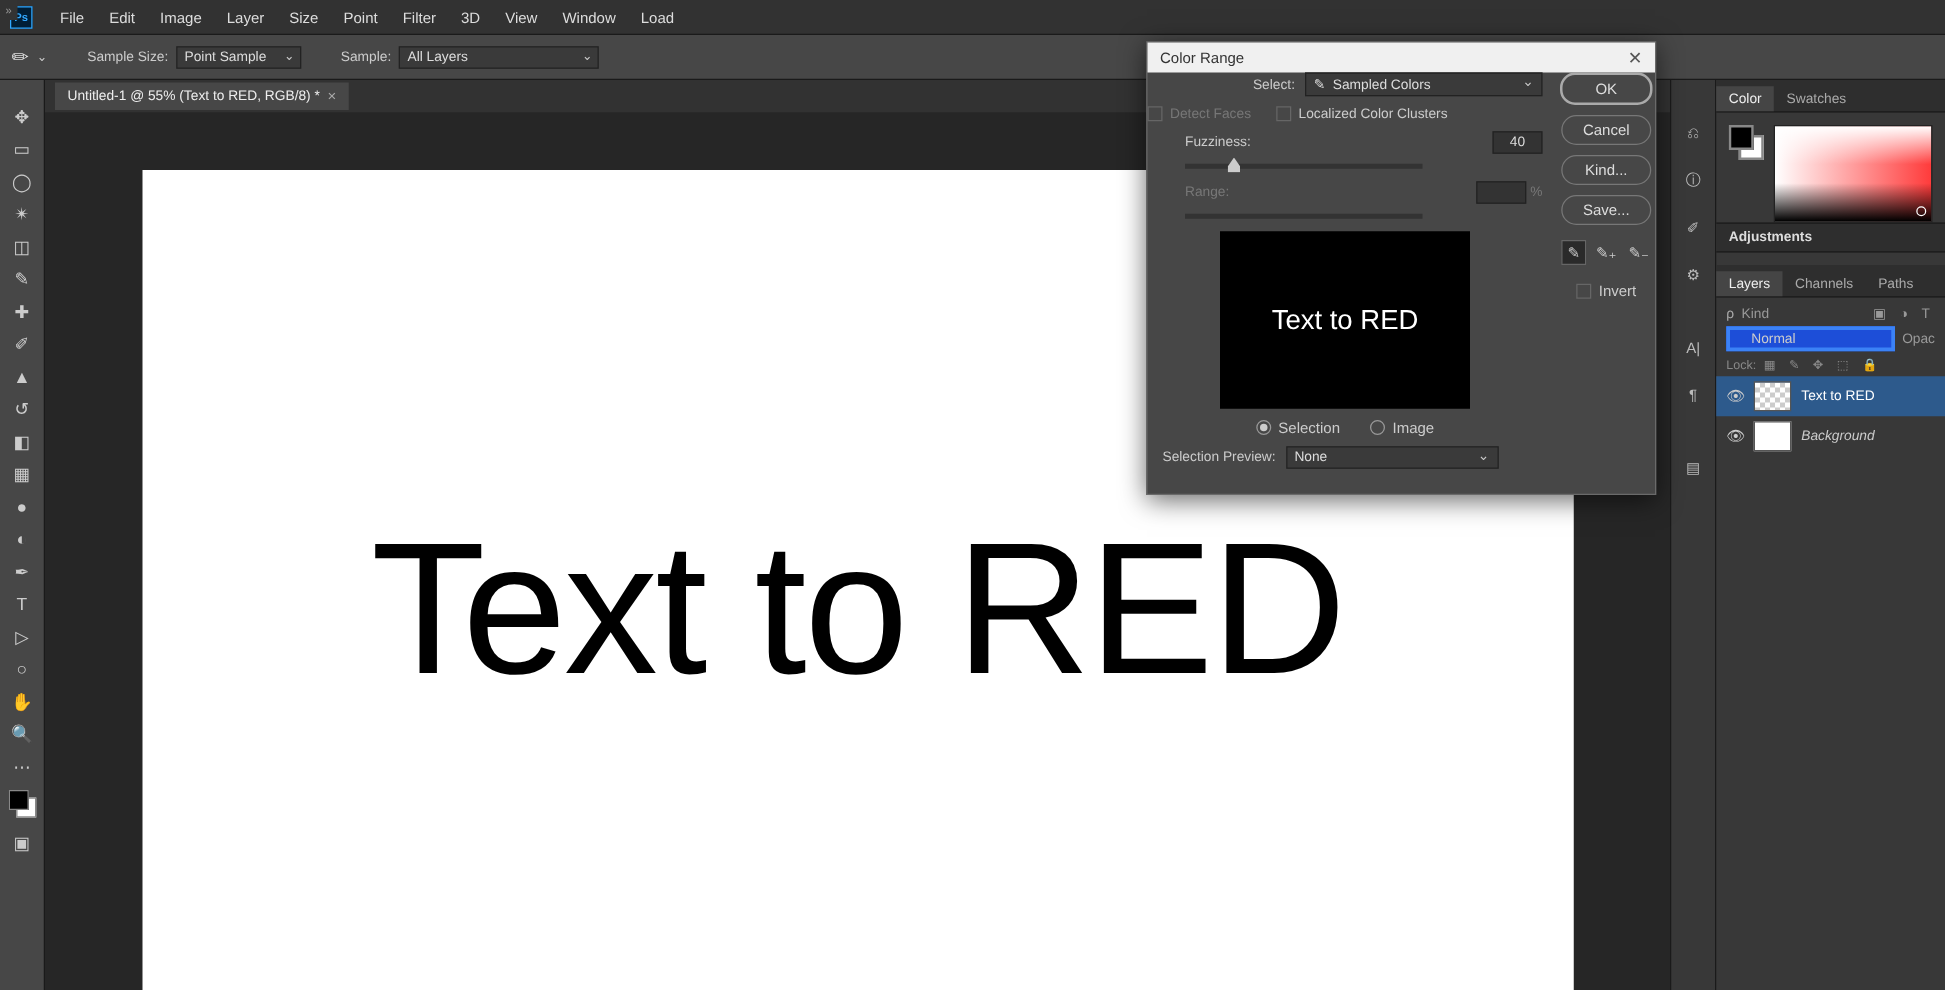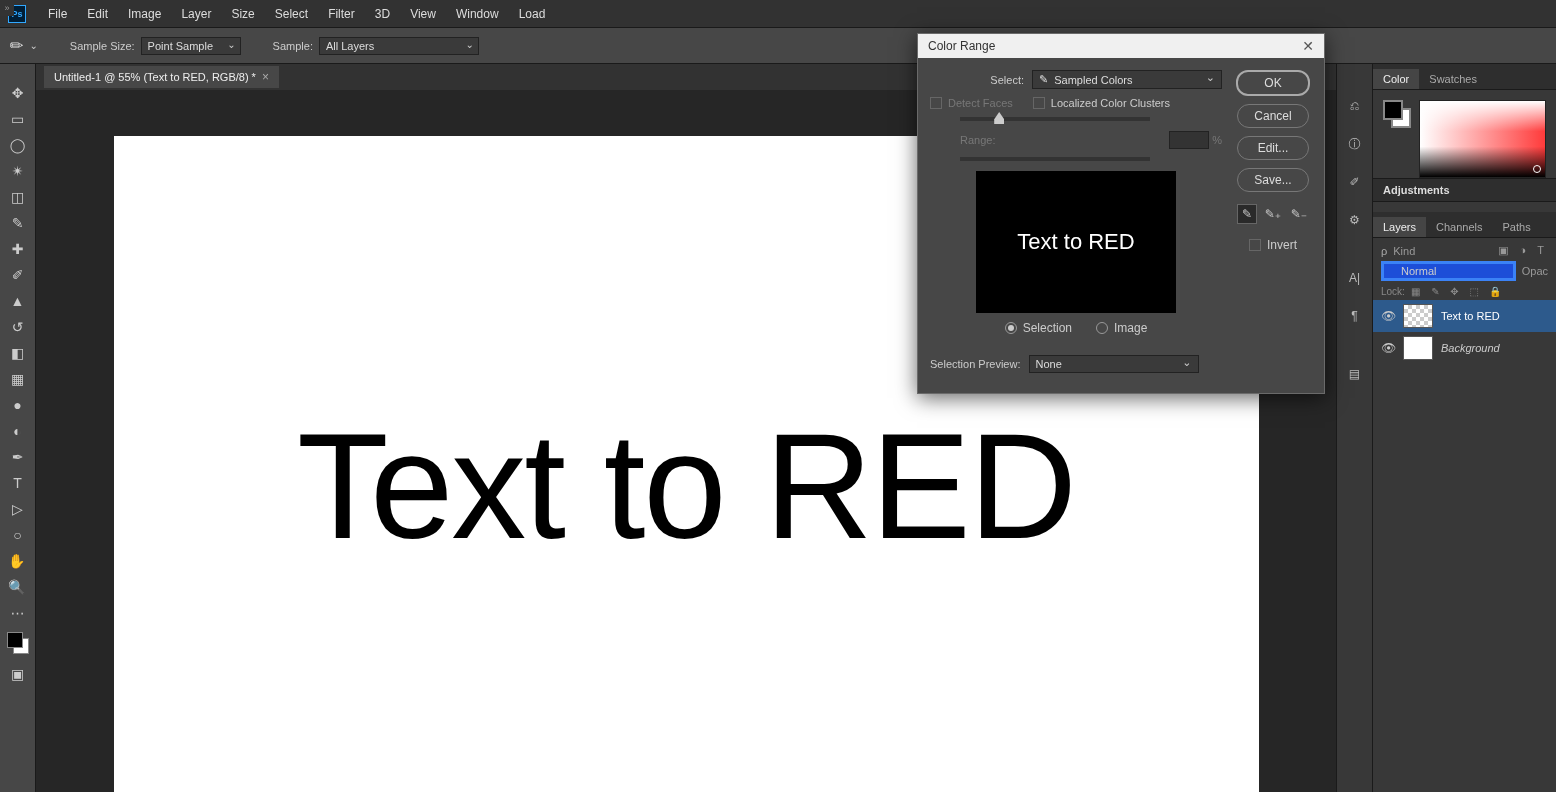--- a/index.html
+++ b/index.html
@@ -61,21 +61,21 @@
 .eye { width:14px; color:#ccc; }
 .thumb { width:30px; height:24px; background:#fff; border:1px solid #555; display:flex; align-items:center; justify-content:center; font-size:6px; color:#000; overflow:hidden;}
 .thumb.trans { background:repeating-conic-gradient(#ccc 0 25%, #fff 0 50%) 0 0/8px 8px; }
 .layer-name { font-size:11px; }
 .layer-name.italic { font-style:italic; }
 
 
 .dialog { position:absolute; top:33px; left:917px; width:408px; background:#474747; border:1px solid #6a6a6a; box-shadow:0 4px 20px rgba(0,0,0,0.6); }
 .dlg-title { height:24px; background:#f0f0f0; color:#333; font-size:12px; display:flex; align-items:center; justify-content:space-between; padding:0 10px; }
 .dlg-title .tclose { color:#555; cursor:pointer; font-size:14px;}
-.dlg-body { display:flex; padding:12px; gap:12px; }
+.dlg-body { display:flex; padding:0; gap:12px; }
 .dlg-left { flex:1; }
 .dlg-right { width:78px; display:flex; flex-direction:column; gap:8px; align-items:center; }
 .dlg-btn { width:72px; height:24px; border:1px solid #777; border-radius:12px; background:transparent; color:#ddd; font-size:12px; cursor:pointer; display:flex; align-items:center; justify-content:center; }
 .dlg-btn.primary { border:2px solid #aaa; width:74px; height:26px; }
 .dlg-row { display:flex; align-items:center; gap:8px; margin-bottom:8px; font-size:11px; color:#ccc; }
 .dlg-row.right { justify-content:flex-end; }
 .dlg-select { background:#3a3a3a; border:1px solid #222; color:#ddd; padding:2px 6px; width:190px; display:flex; align-items:center; gap:6px; position:relative;}
 .dlg-select::after { content:"⌄"; position:absolute; right:6px; top:0; color:#ccc;}
 .checkbox { width:12px; height:12px; border:1px solid #666; display:inline-block; }
 .disabled { color:#777; }
@@ -101,21 +101,21 @@
 </head>
 <body>
 
 <div class="menubar">
   <div class="ps-logo">Ps</div>
   <div class="menu-item">File</div>
   <div class="menu-item">Edit</div>
   <div class="menu-item">Image</div>
   <div class="menu-item">Layer</div>
   <div class="menu-item">Size</div>
-  <div class="menu-item">Select</div>
+  <div class="menu-item">Point</div>
   <div class="menu-item">Filter</div>
   <div class="menu-item">3D</div>
   <div class="menu-item">View</div>
   <div class="menu-item">Window</div>
   <div class="menu-item">Load</div>
 </div>
 
 <div class="optionsbar">
   <div class="eyedrop-opt">
     <span class="eyedrop-icon">✎</span>
@@ -253,20 +253,24 @@
       <div class="dlg-row" style="gap:20px;">
         <label style="display:flex;gap:6px;align-items:center;" class="disabled">
           <span class="checkbox"></span>
           <span>Detect Faces</span>
         </label>
         <label style="display:flex;gap:6px;align-items:center;">
           <span class="checkbox"></span>
           <span>Localized Color Clusters</span>
         </label>
       </div>
+      <div class="dlg-row" style="justify-content:space-between; padding-left:30px;">
+        <span>Fuzziness:</span>
+        <input class="dlg-input" value="40" style="">
+      </div>
       <div style="padding-left:30px;">
         <div class="slider-track">
             <div class="slider-thumb"></div>
           </div>
       </div>
       <div class="dlg-row disabled" style="justify-content:space-between; padding-left:30px;">
         <span>Range:</span>
         <span><input class="dlg-input" disabled="" style=""> <span>%</span></span>
       </div>
       <div style="padding-left:30px;">
@@ -284,21 +288,21 @@
         </label>
         <label style="display:flex;gap:6px;align-items:center;">
           <span class="radio"></span>
           <span>Image</span>
         </label>
       </div>
     </div>
     <div class="dlg-right">
       <button class="dlg-btn primary">OK</button>
       <button class="dlg-btn">Cancel</button>
-      <button class="dlg-btn">Edit...</button>
+      <button class="dlg-btn">Kind...</button>
       <button class="dlg-btn">Save...</button>
       <div class="eyedroppers">
         <div class="ed active">✎</div>
         <div class="ed">✎₊</div>
         <div class="ed">✎₋</div>
       </div>
       <label style="display:flex;gap:6px;align-items:center;margin-top:6px;">
         <span class="checkbox"></span>
         <span>Invert</span>
       </label>

